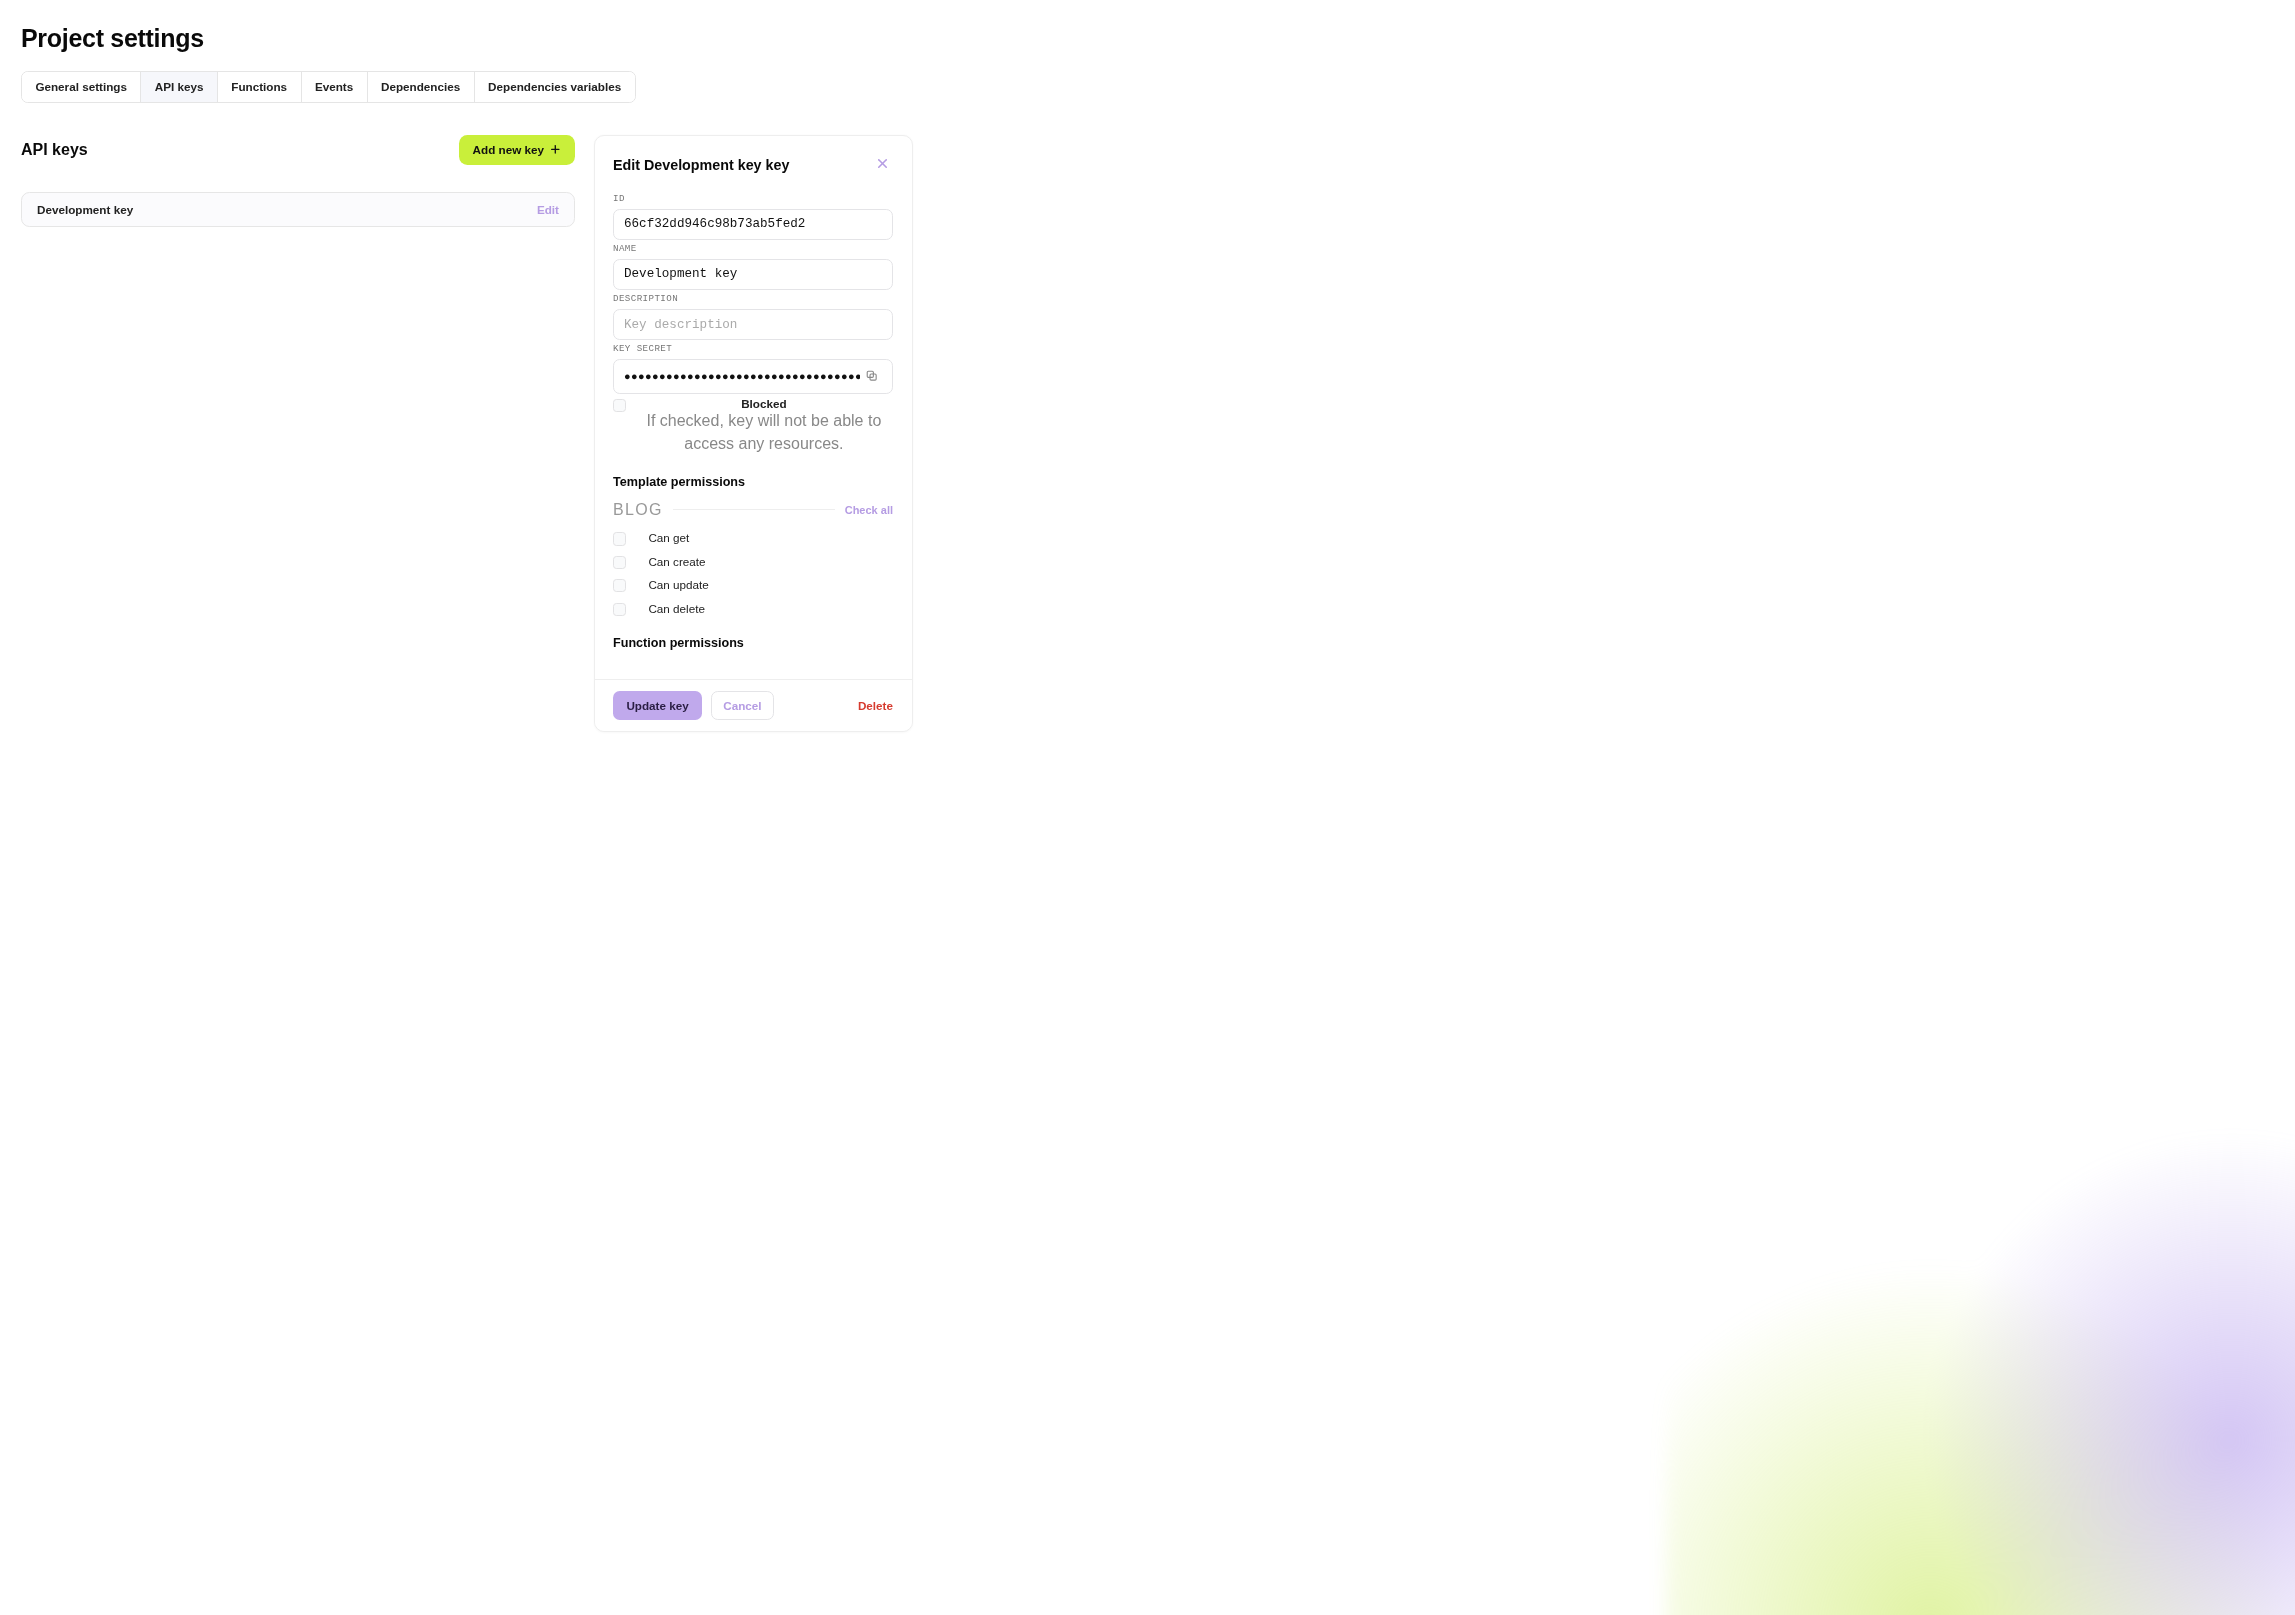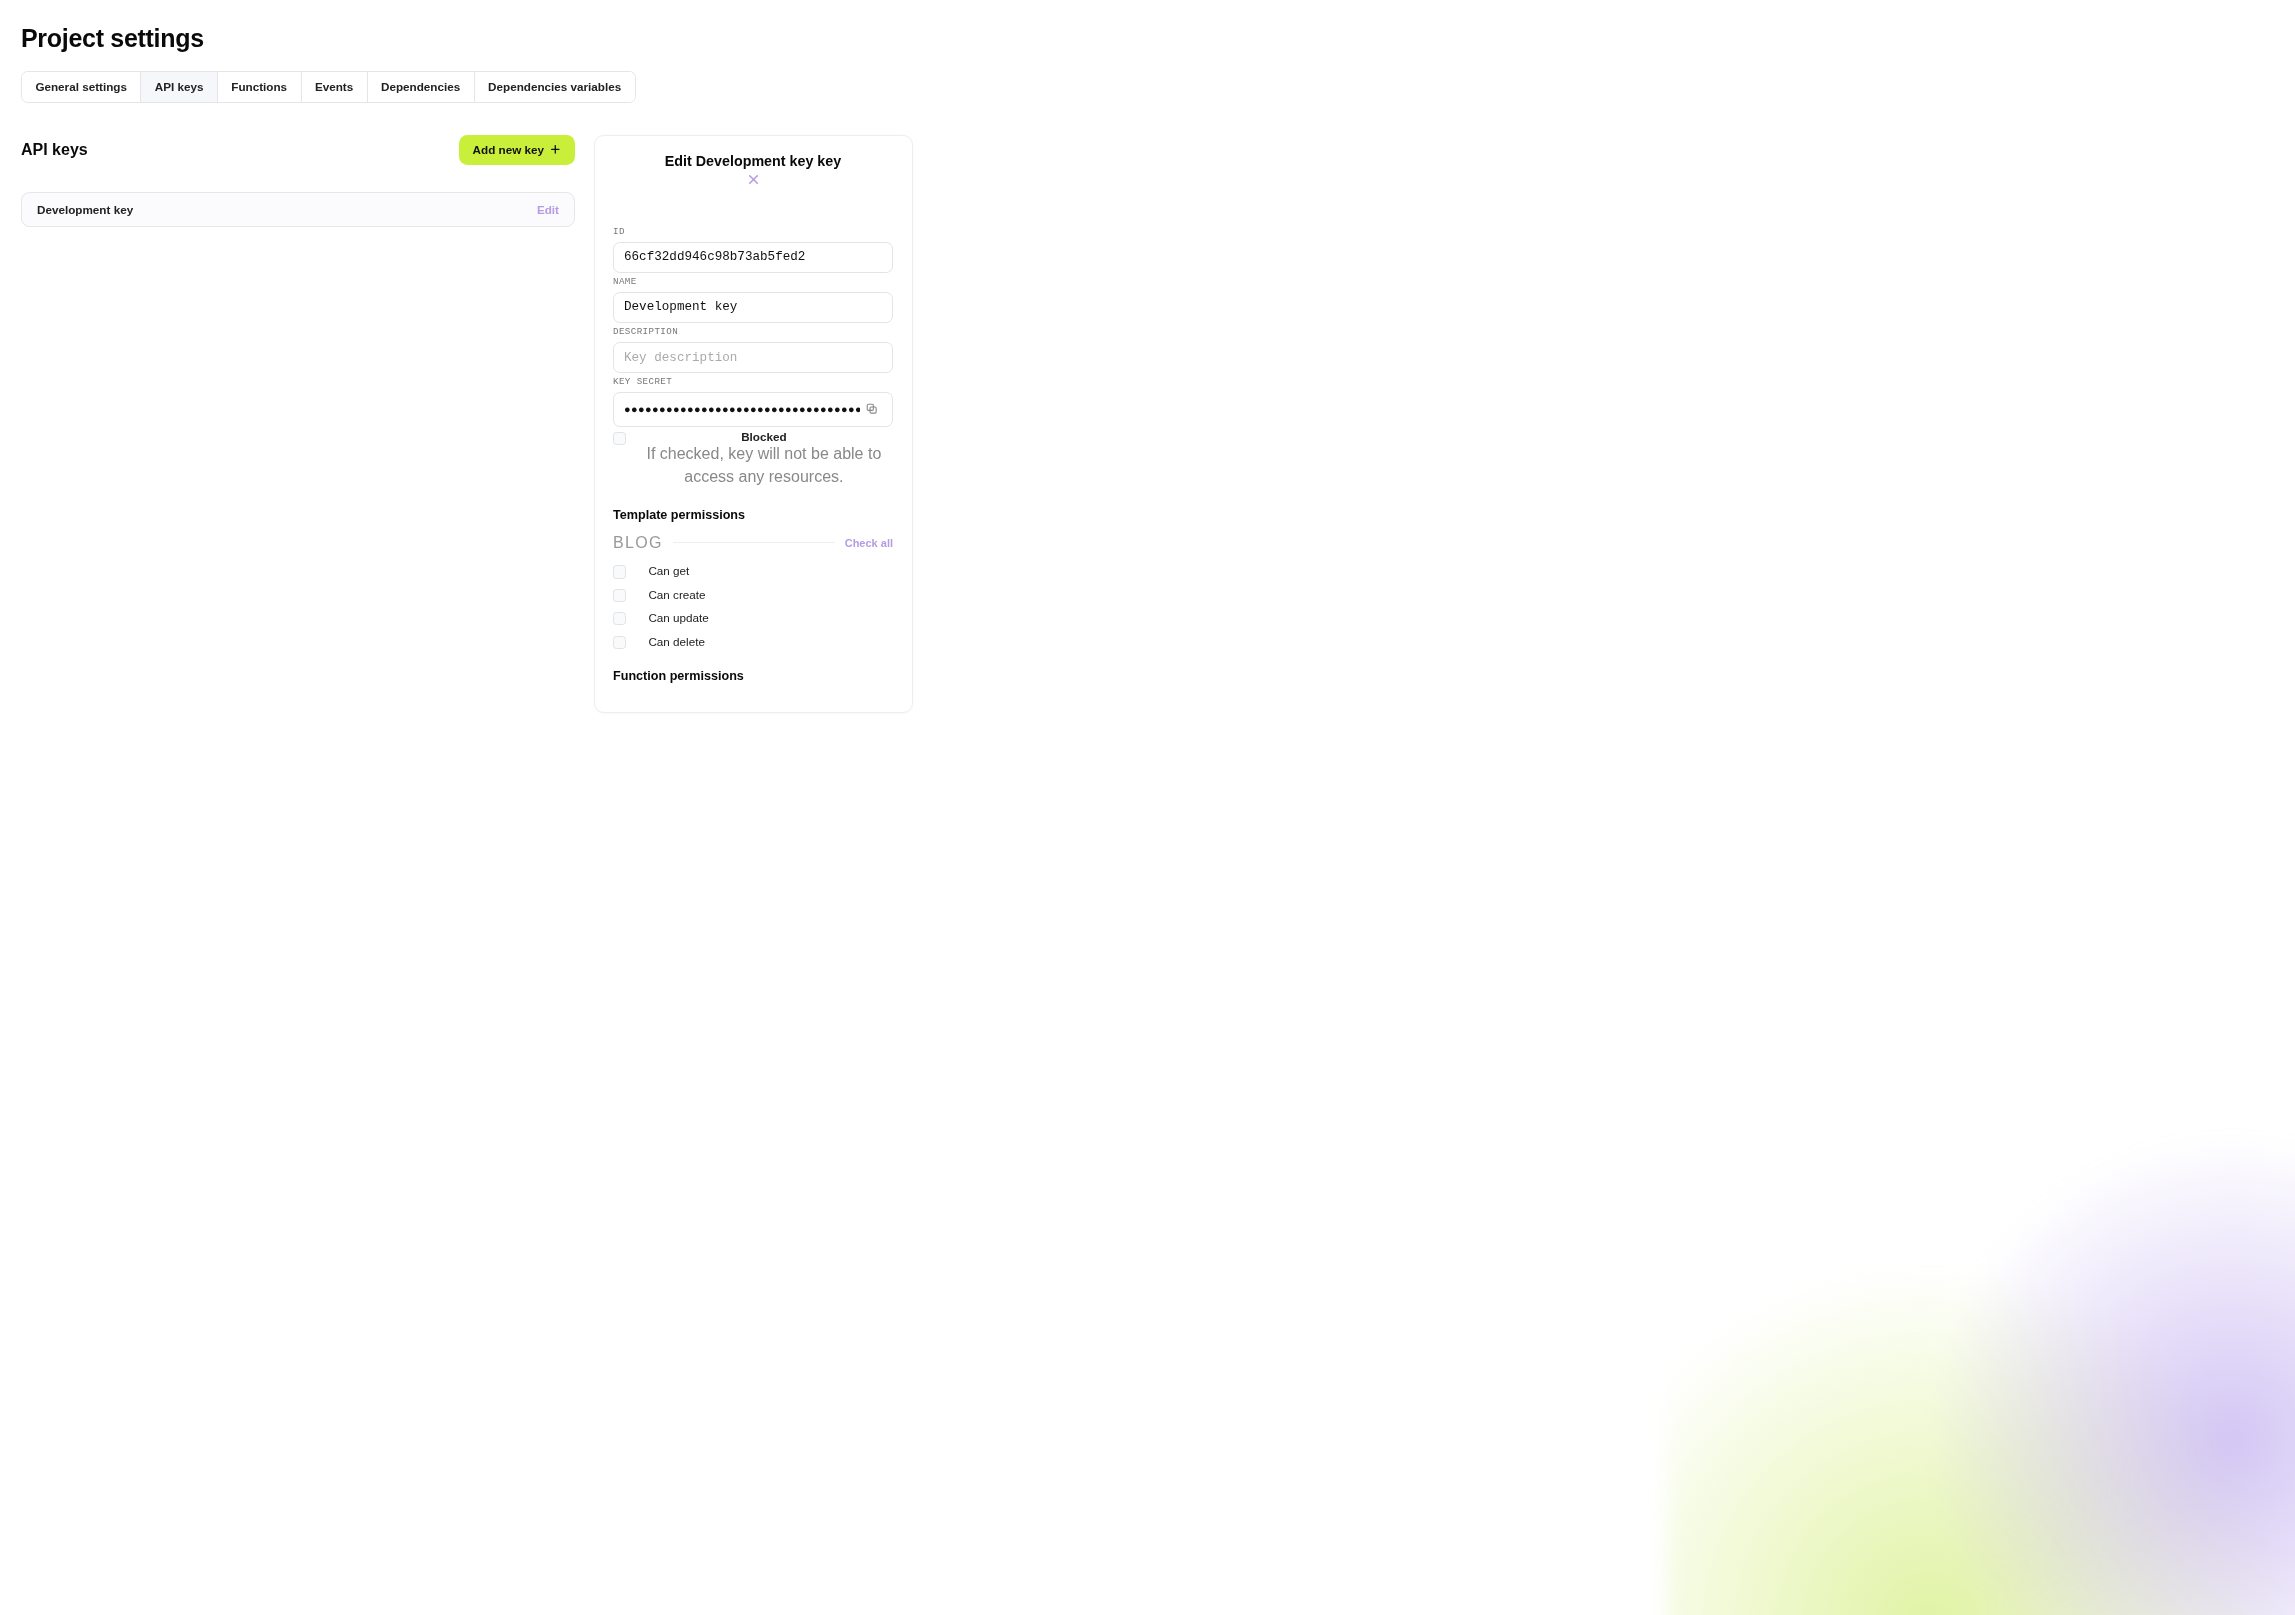--- a/index.html
+++ b/index.html
@@ -127,22 +127,21 @@
     position: relative;
   }
   .panel-body::-webkit-scrollbar { width: 6.7px; }
   .panel-body::-webkit-scrollbar-thumb { background: #d6d6d6; border-radius: 3.4px; }
   .panel-body::-webkit-scrollbar-track { background: transparent; }
 
   .panel-header {
     display: flex;
     justify-content: space-between;
     align-items: center;
-    margin-bottom: 32px;
-    flex-direction: column;
+    margin-bottom: 15px;
   }
   .panel-title {
     font-size: 14.3px;
     font-weight: 700;
   }
   .close-btn {
     background: none;
     border: none;
     cursor: pointer;
     padding: 3.4px;
@@ -407,16 +406,21 @@
           <span class="perm-label">Can update</span>
         </div>
         <div class="perm-item">
           <div class="checkbox-box"></div>
           <span class="perm-label">Can delete</span>
         </div>
 
         <div class="sub-section-title">Function permissions</div>
       </div>
 
+      <div class="panel-footer">
+        <button class="btn-primary">Update key</button>
+        <button class="btn-secondary">Cancel</button>
+        <button class="btn-delete">Delete</button>
+      </div>
     </div>
   </div>
 </div>
 
 
 </body></html>

